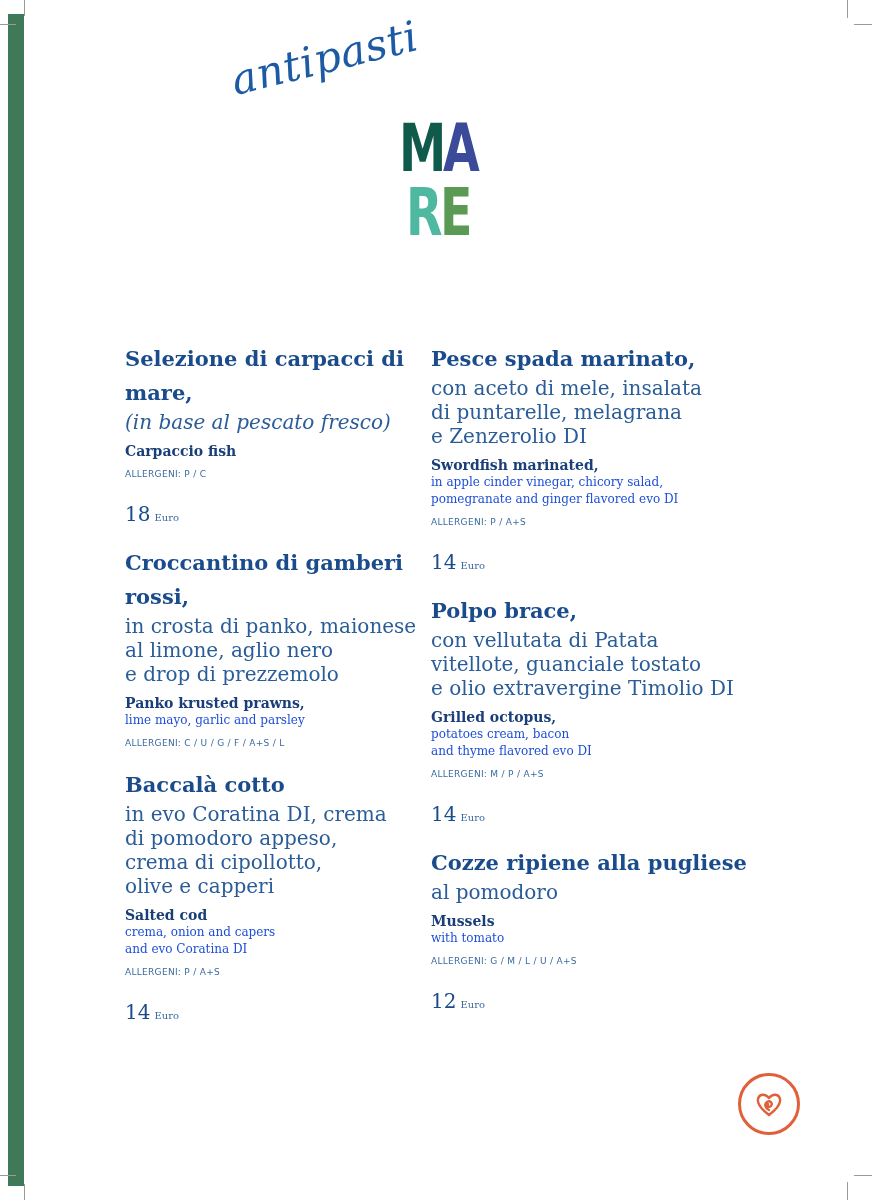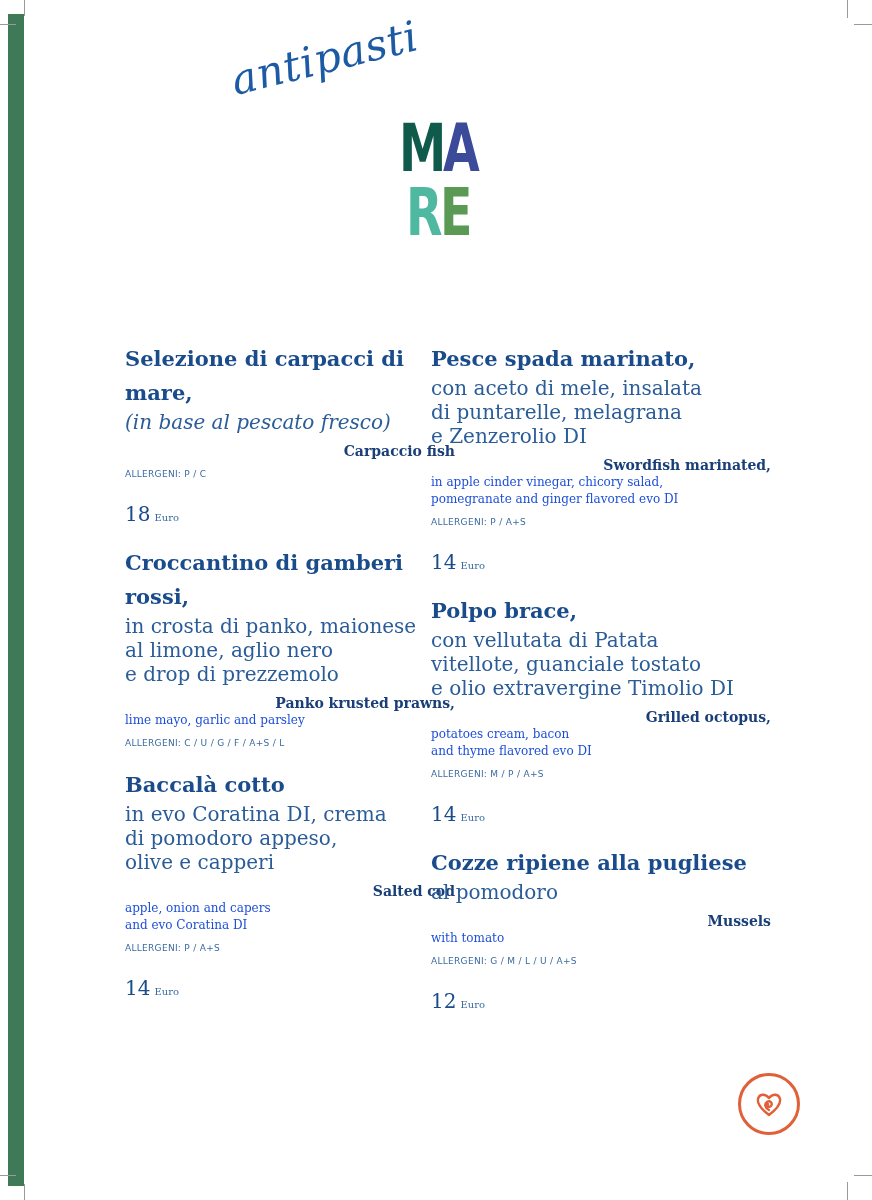--- a/index.html
+++ b/index.html
@@ -12,21 +12,21 @@
      letter-spacing:0.5px; }
   .mare { position:absolute; font-family:"DejaVu Sans","Liberation Sans",sans-serif; font-weight:bold;
      font-size:66px; line-height:1; transform:scaleX(0.72); transform-origin:left top; }
   .col { position:absolute; top:342px; width:330px; }
   .col.left { left:125px; }
   .col.right { left:431px; width:340px; }
   .item { margin-bottom:20px; }
   .name { font-weight:bold; font-size:21px; line-height:34px; color:#1a4c8c; }
   .desc { font-size:20px; line-height:24px; color:#2a5c98; }
   .desc.it { font-style:italic; }
-  .en-title { font-weight:bold; font-size:14px; line-height:18px; margin-top:8px; color:#1a3f78;text-align:right; }
+  .en-title { font-weight:bold; font-size:14px; line-height:18px; margin-top:8px; color:#1a3f78; }
   .en-desc { font-size:12px; line-height:17px; color:#1d4ed8; }
   .allerg { font-family:"DejaVu Sans","Liberation Sans",sans-serif; font-size:9px; color:#3a6aa0; margin-top:9px; letter-spacing:0.3px; }
   .price { margin-top:23px; font-size:20px; color:#1a4c8c; }
   .price .cur { font-size:10px; margin-left:4px; color:#3a6aa0; }
   .badge { position:absolute; left:738px; top:1073px; width:62px; height:62px; border:3px solid #e0603a; border-radius:50%; box-sizing:border-box; }
   .badge svg { position:absolute; left:12px; top:12px; }
 </style>
 </head>
 <body>
 
@@ -62,23 +62,24 @@
       <div class="desc">al limone, aglio nero</div>
       <div class="desc">e drop di prezzemolo</div>
       <div class="en-title">Panko krusted prawns,</div>
       <div class="en-desc">lime mayo, garlic and parsley</div>
       <div class="allerg">ALLERGENI: C / U / G / F / A+S / L</div>
     </div>
     <div class="item">
       <div class="name">Baccalà cotto</div>
       <div class="desc">in evo Coratina DI, crema</div>
       <div class="desc">di pomodoro appeso,</div>
+      <div class="desc">crema di cipollotto,</div>
       <div class="desc">olive e capperi</div>
       <div class="en-title">Salted cod</div>
-      <div class="en-desc">apple, onion and capers</div>
+      <div class="en-desc">crema, onion and capers</div>
       <div class="en-desc">and evo Coratina DI</div>
       <div class="allerg">ALLERGENI: P / A+S</div>
       <div class="price"><span class="num">14</span><span class="cur">Euro</span></div>
     </div>
   </div>
 <div class="col right" id="colR">
     <div class="item">
       <div class="name">Pesce spada marinato,</div>
       <div class="desc">con aceto di mele, insalata</div>
       <div class="desc">di puntarelle, melagrana</div>

